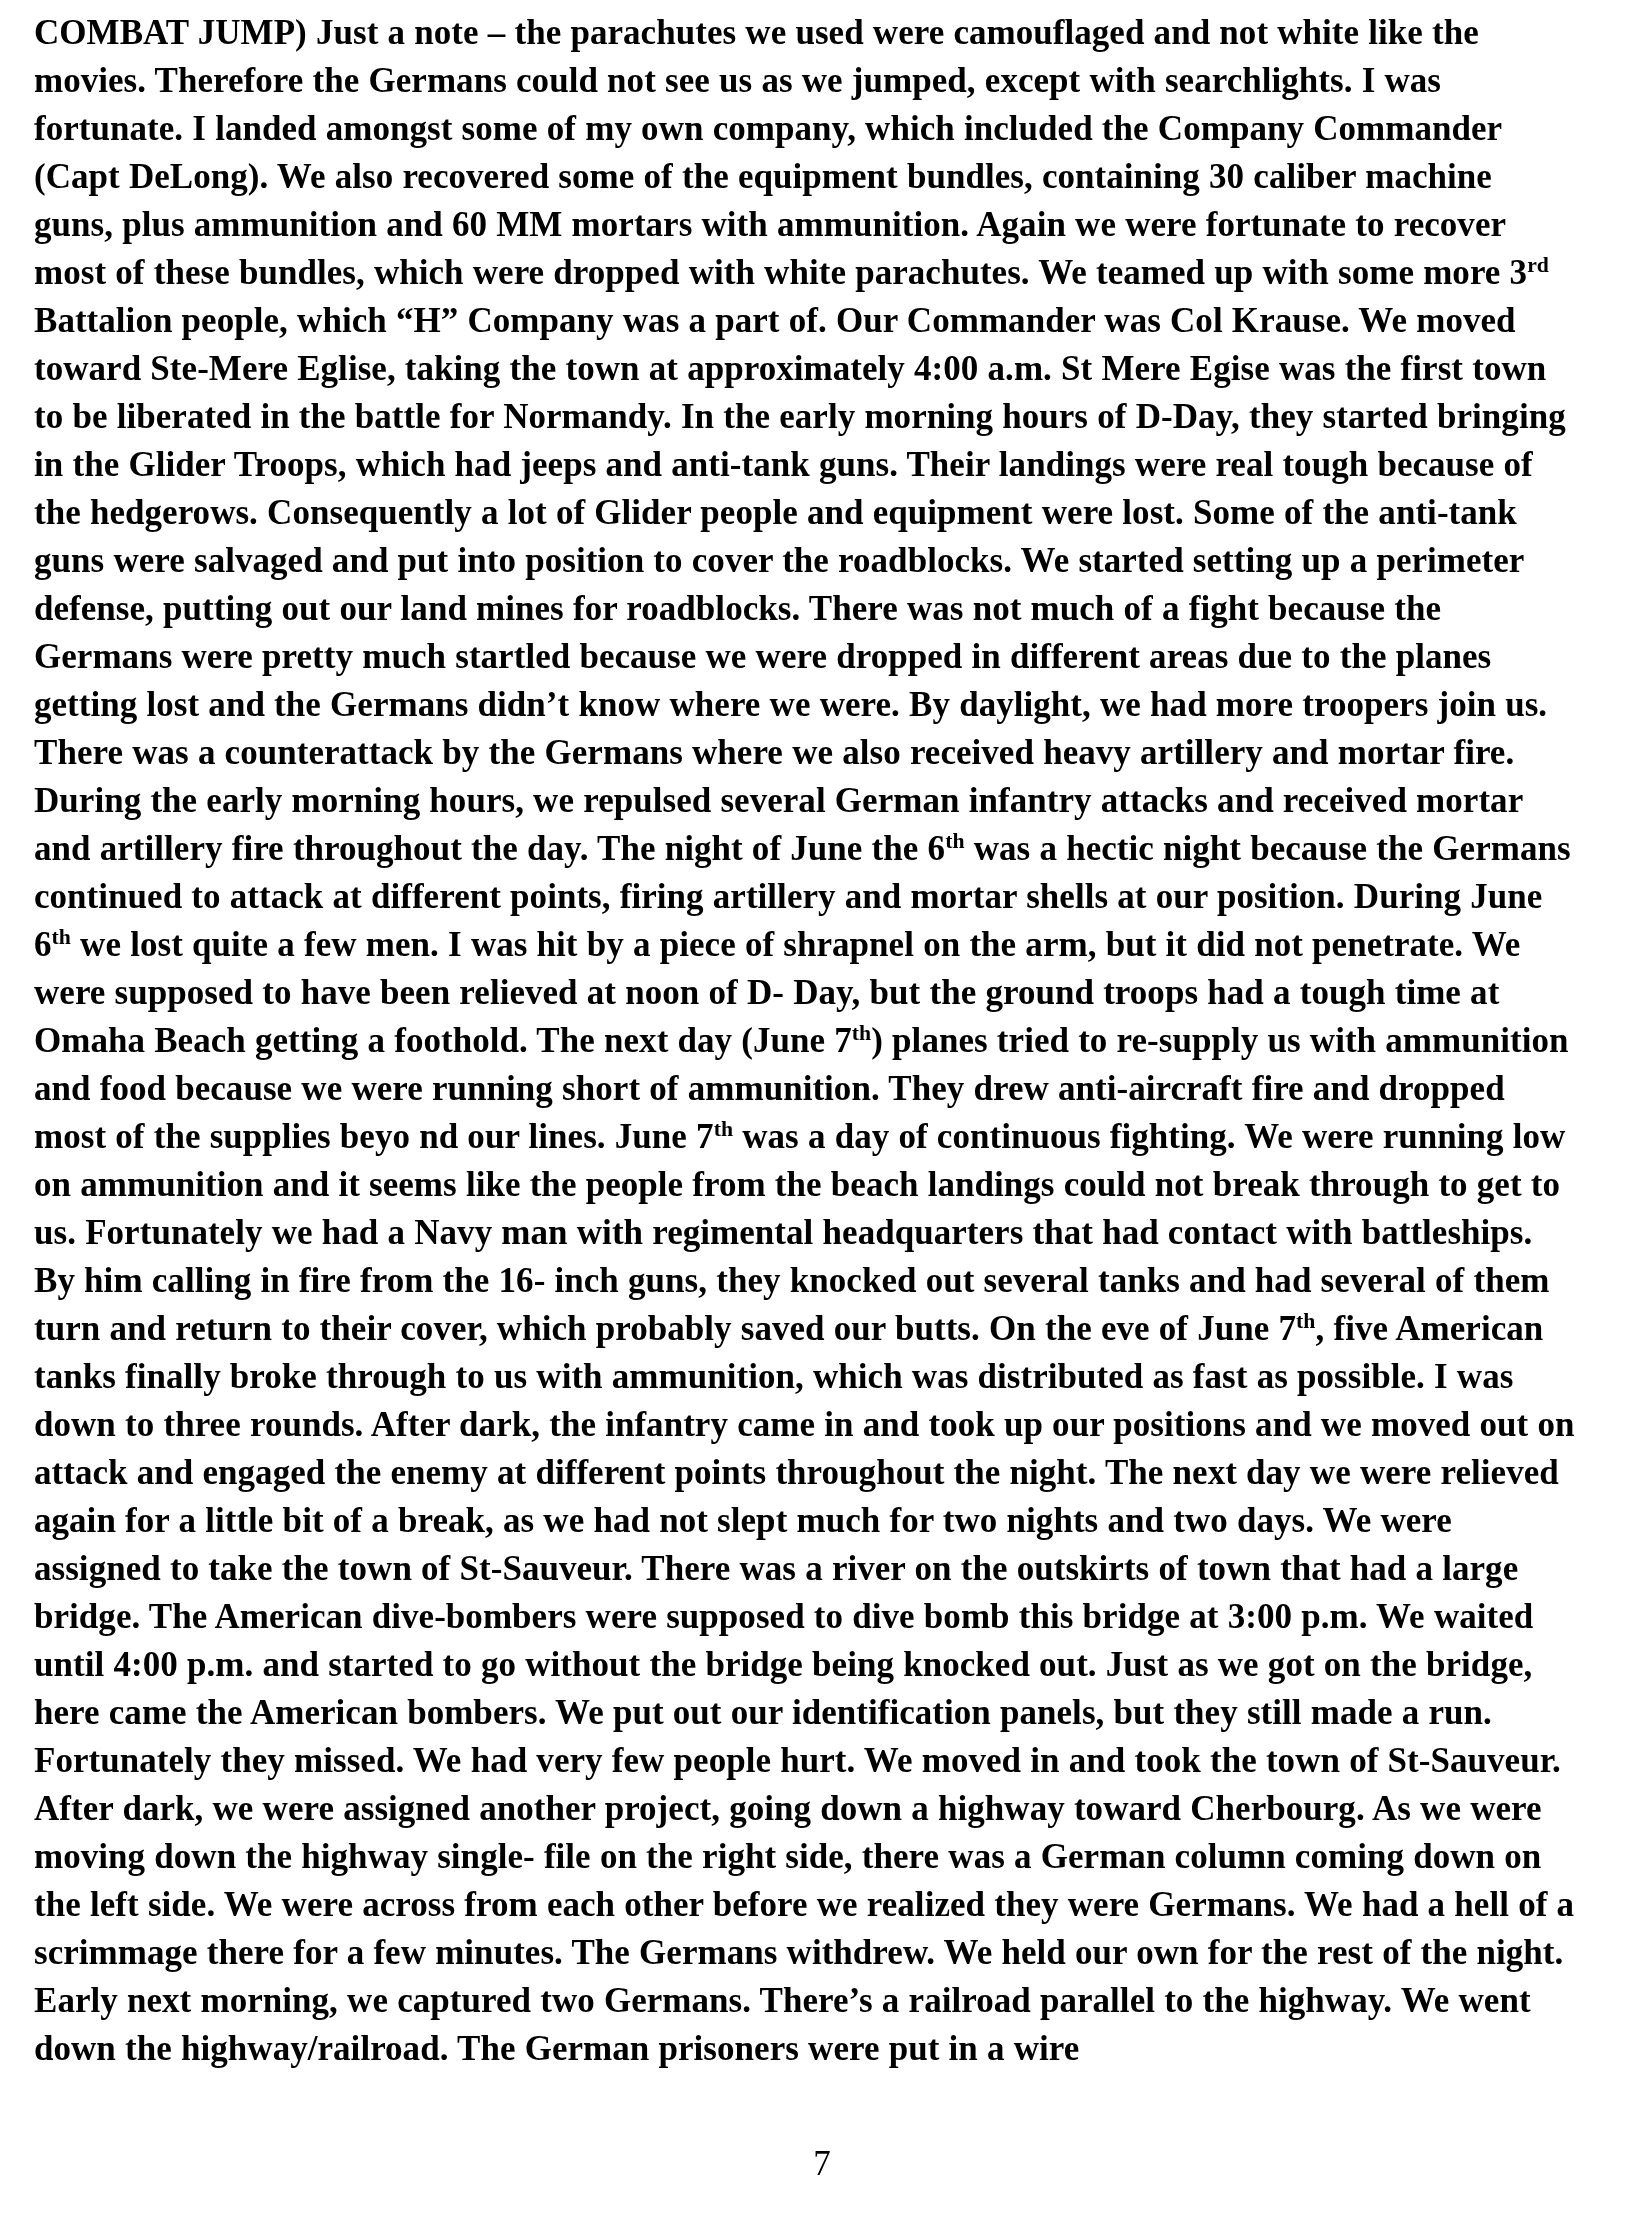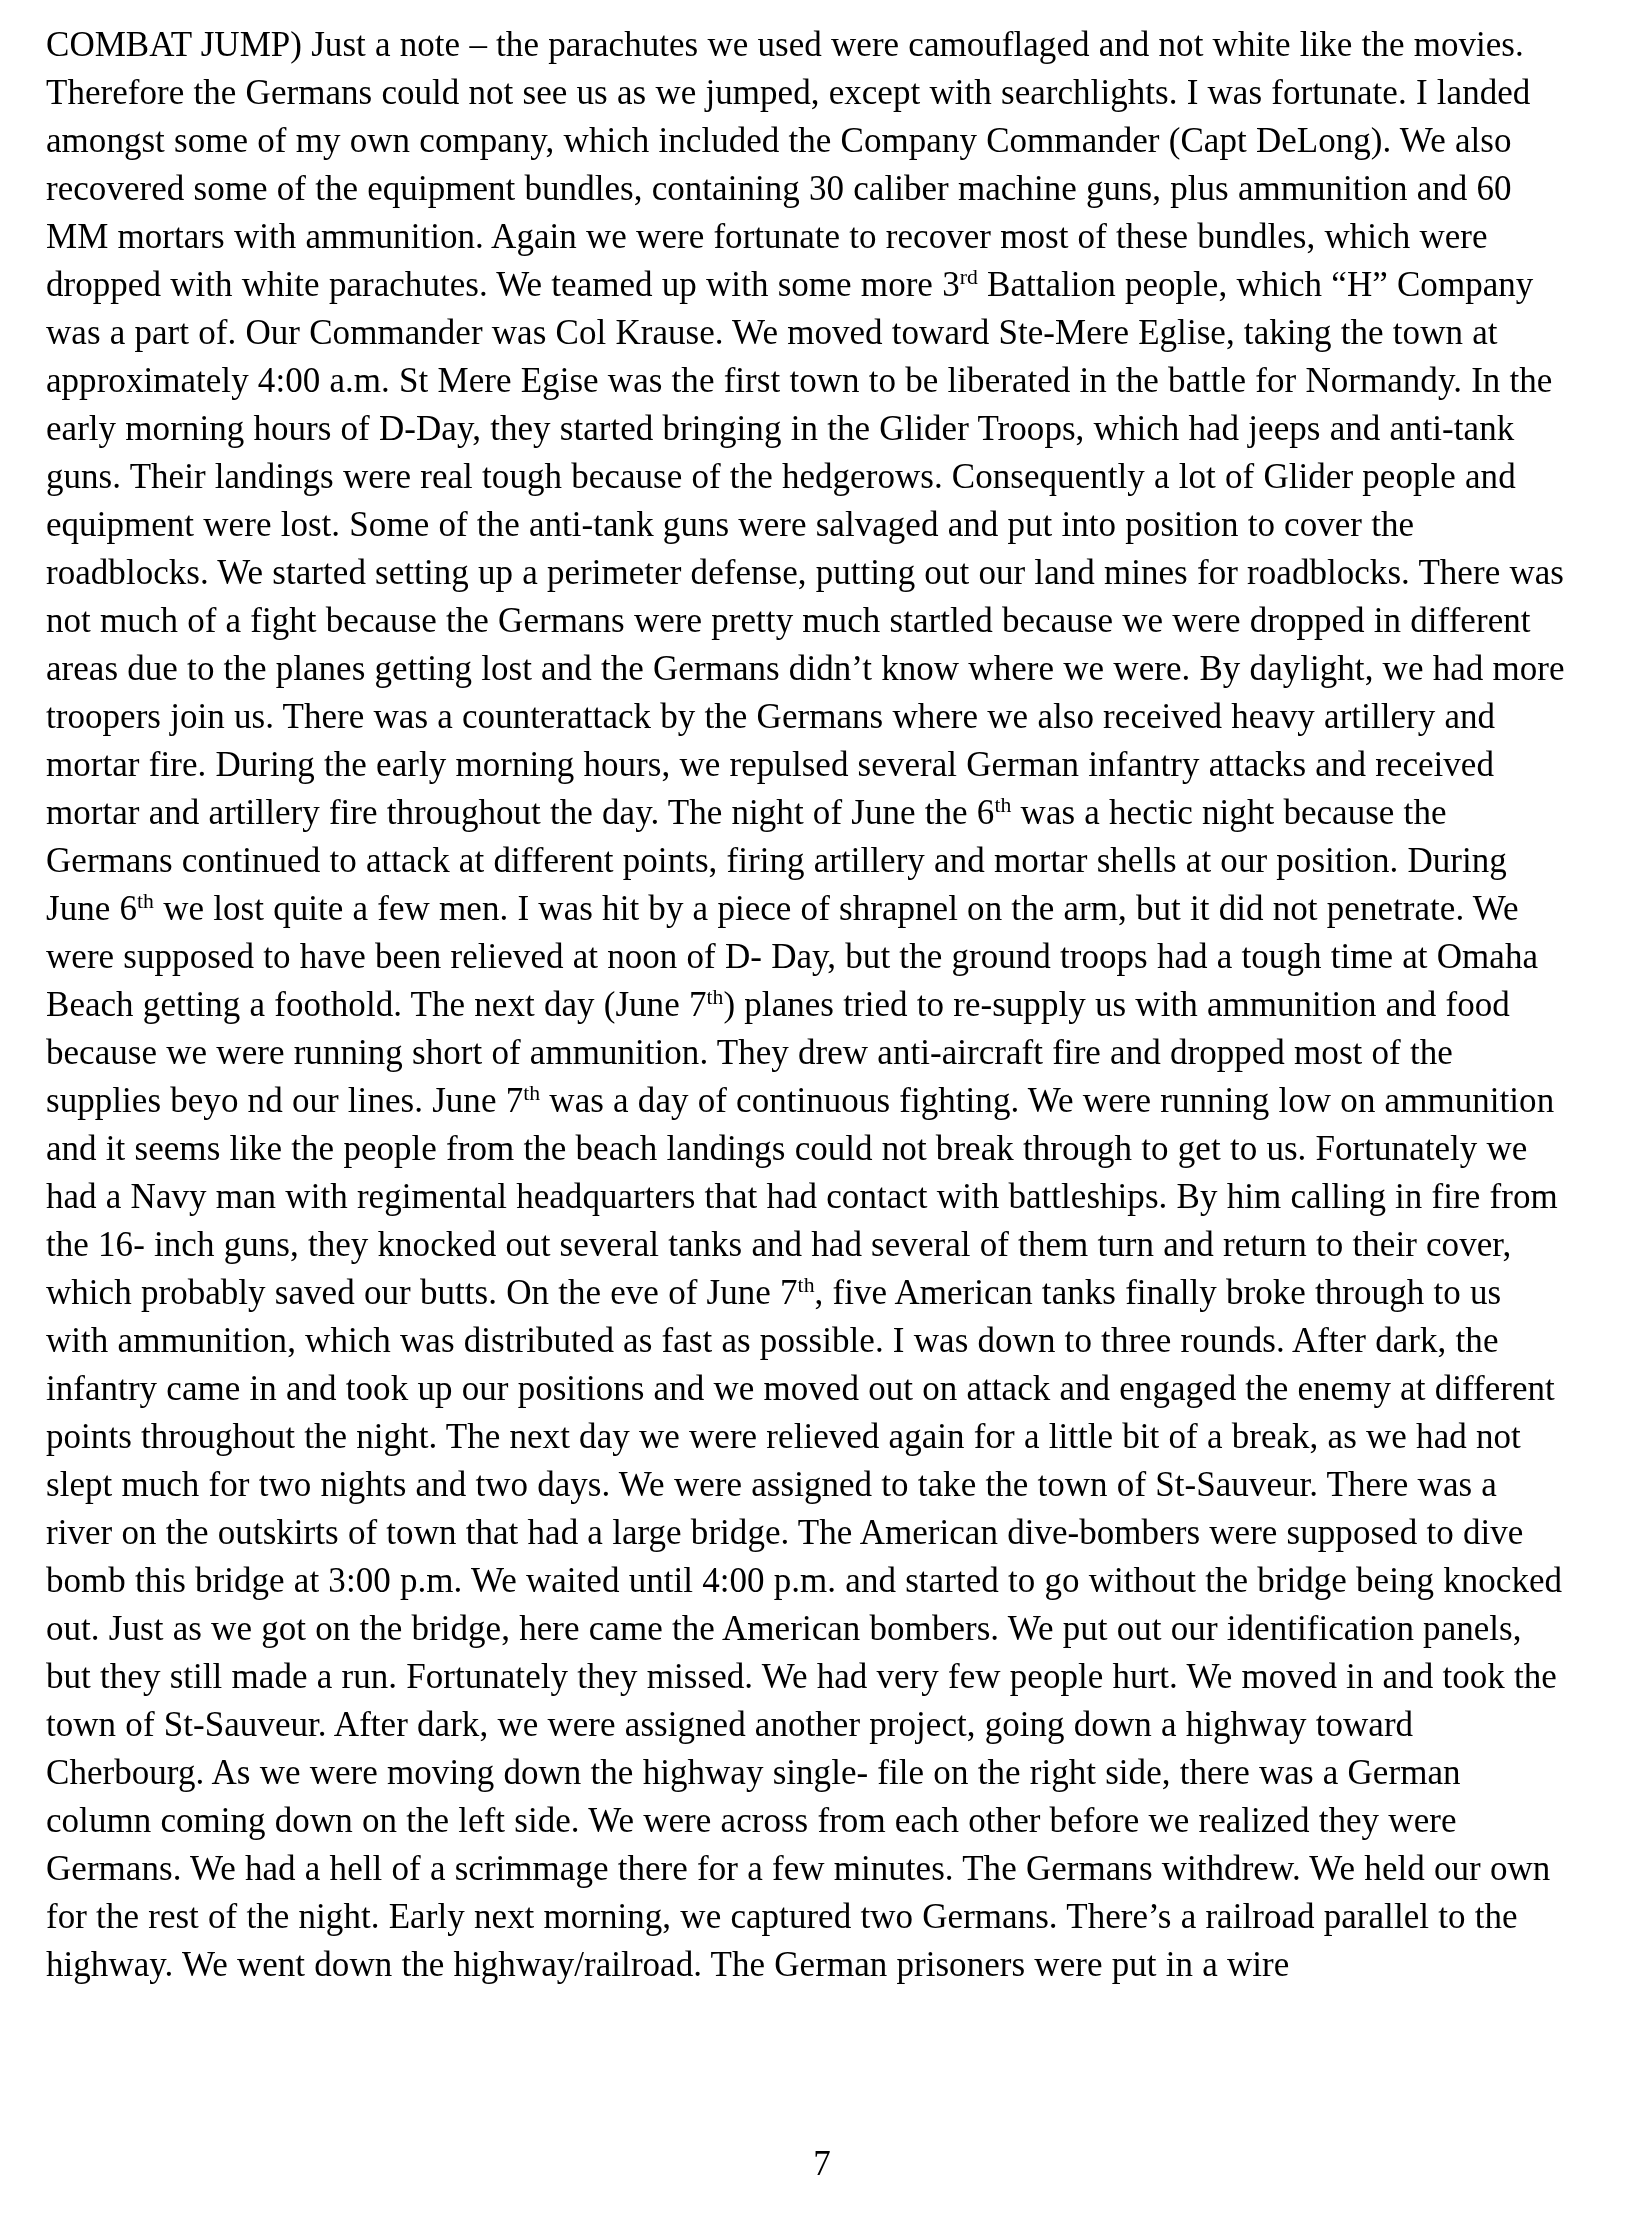--- a/index.html
+++ b/index.html
@@ -26,23 +26,24 @@
     top: 9.3px;
     width: 1544px;
     font-size: 35px;
     line-height: 48px;
     text-align: left;
     letter-spacing: 0.04px;
     word-spacing: 0.4px;
     white-space: normal;
   }
   .body-text p {
-    margin: 12px;
+    margin: 0;
     padding: 0;
     text-indent: 0;
+    font-weight: bold;
   }
   sup {
     font-size: 0.62em;
     line-height: 0;
     vertical-align: 0.56em;
   }
   .page-number {
     position: absolute;
     left: 0;
     top: 2146px;

